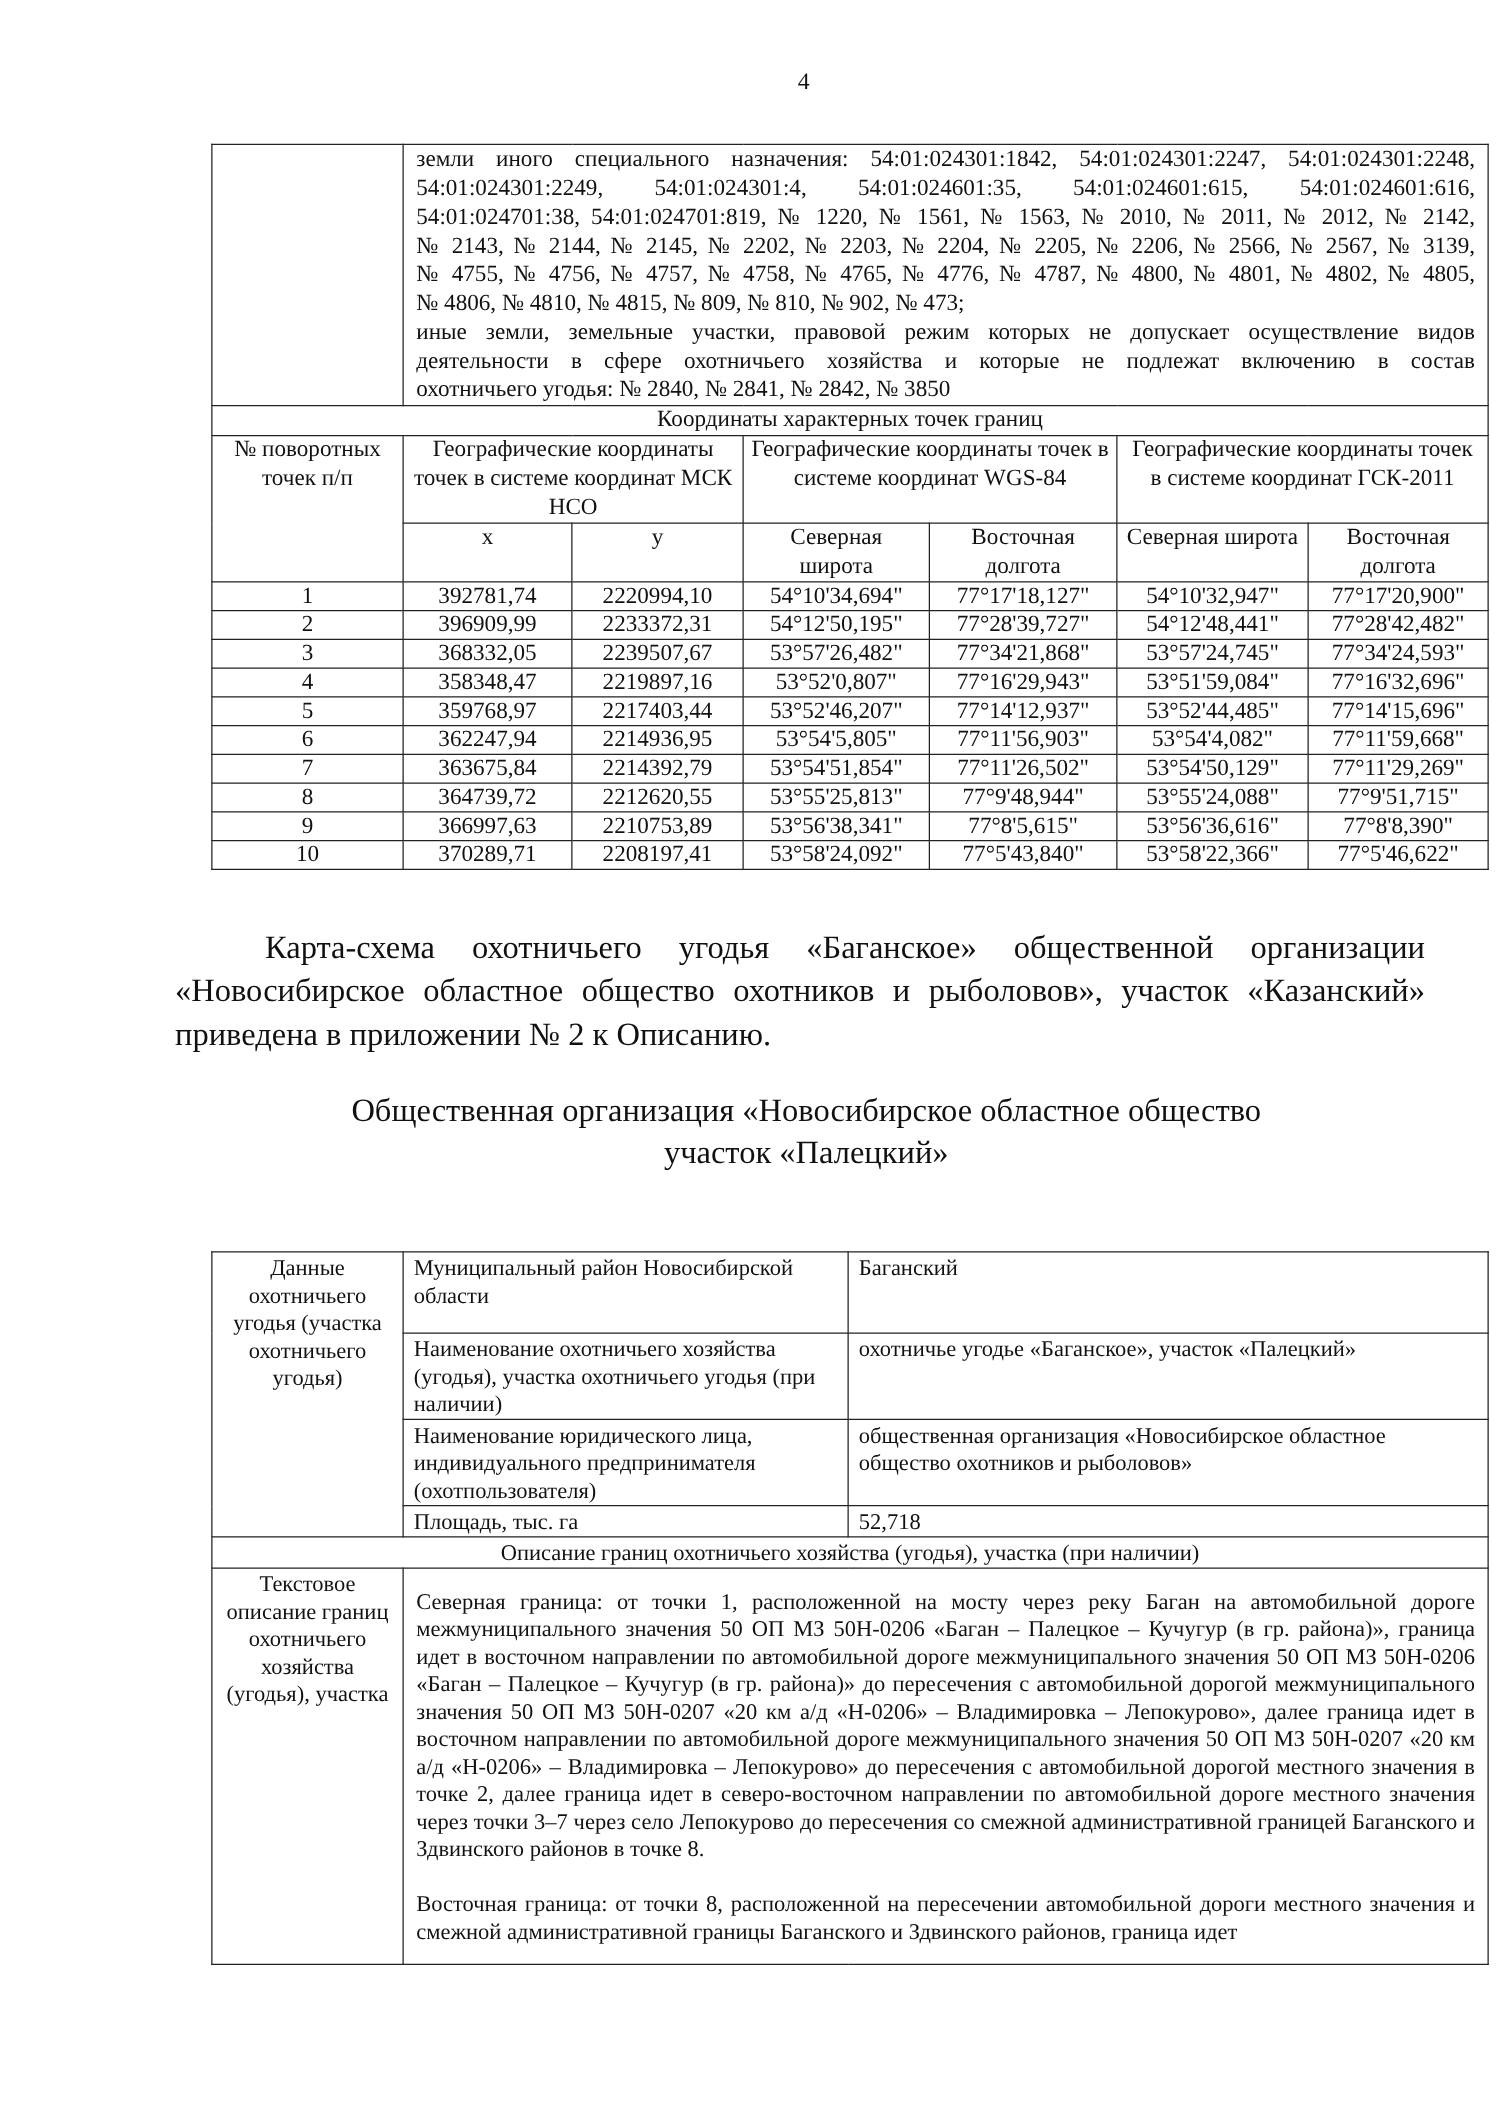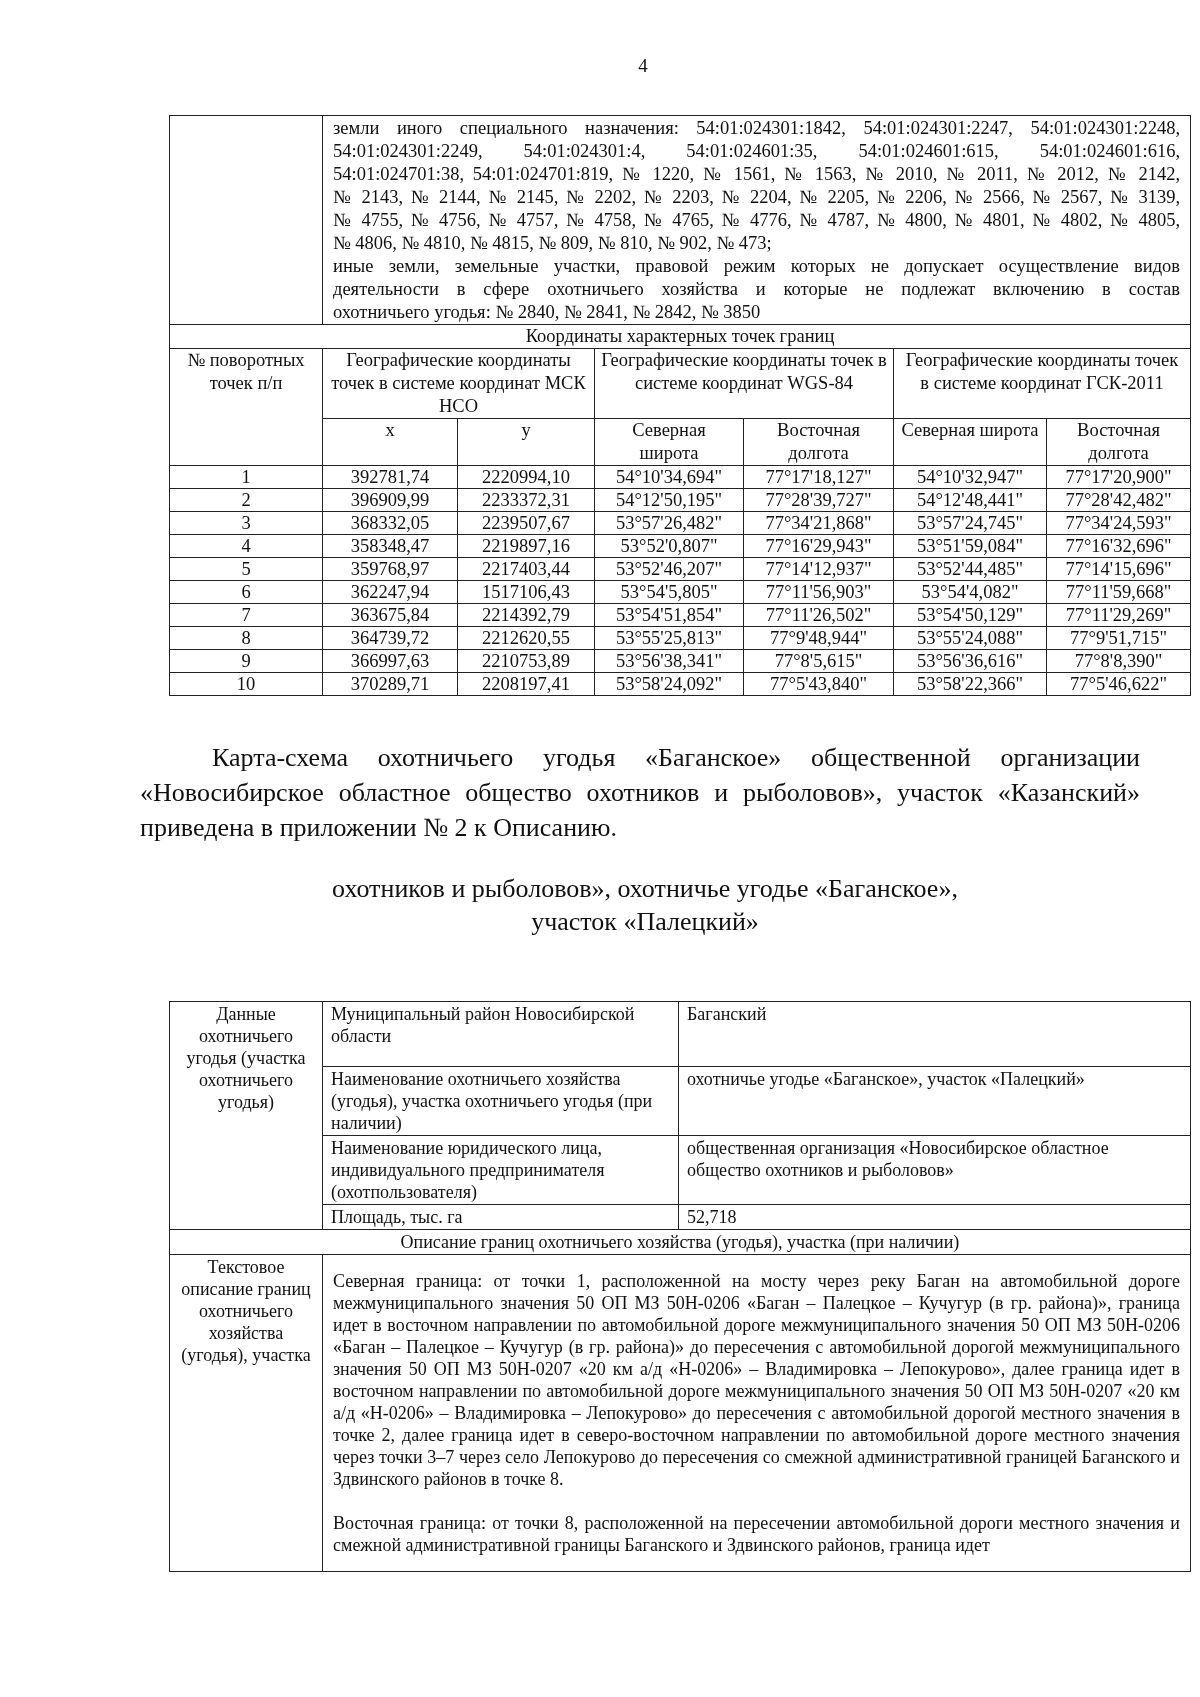--- a/index.html
+++ b/index.html
@@ -113,21 +113,21 @@
         <td>359768,97</td>
         <td>2217403,44</td>
         <td>53°52'46,207"</td>
         <td>77°14'12,937"</td>
         <td>53°52'44,485"</td>
         <td>77°14'15,696"</td>
       </tr>
       <tr class="data">
         <td>6</td>
         <td>362247,94</td>
-        <td>1517106,43</td>
+        <td>2214936,95</td>
         <td>53°54'5,805"</td>
         <td>77°11'56,903"</td>
         <td>53°54'4,082"</td>
         <td>77°11'59,668"</td>
       </tr>
       <tr class="data">
         <td>7</td>
         <td>363675,84</td>
         <td>2214392,79</td>
         <td>53°54'51,854"</td>
@@ -161,21 +161,21 @@
         <td>77°5'43,840"</td>
         <td>53°58'22,366"</td>
         <td>77°5'46,622"</td>
       </tr>
     </tbody>
 </table>
 
 <div class="para">Карта-схема охотничьего угодья «Баганское» общественной организации «Новосибирское областное общество охотников и рыболовов», участок «Казанский» приведена в приложении № 2 к Описанию.</div>
 
 <div class="title">
-  <div>охотников и рыболовов», охотничье угодье «Баганское»,</div>
+  <div>Общественная организация «Новосибирское областное общество</div>
   <div>участок «Палецкий»</div>
 </div>
 
 <table id="t2">
   <colgroup>
       <col style="width:153px">
       <col style="width:356px">
       <col style="width:512px">
     </colgroup>
   <tbody>

